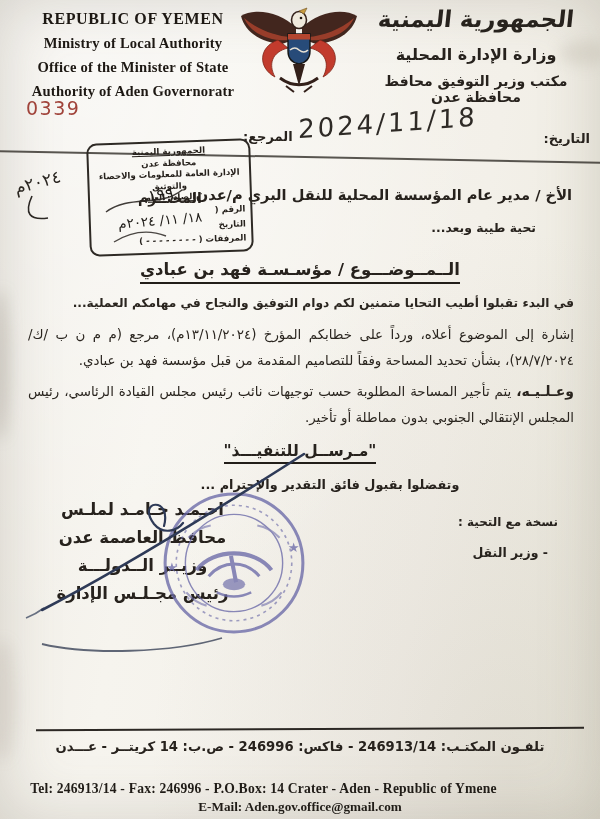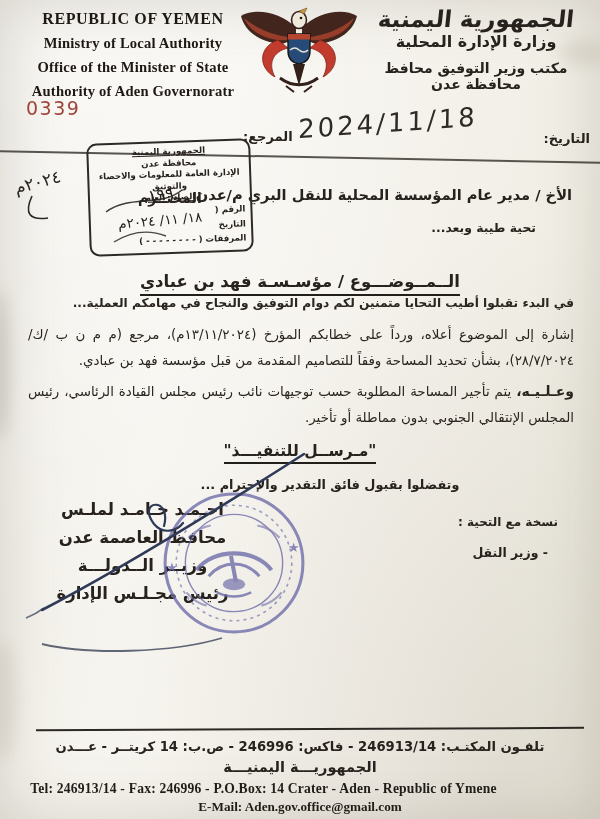--- a/index.html
+++ b/index.html
@@ -16,21 +16,21 @@
   .rtl{direction:rtl; unicode-bidi:isolate;}
   .serif{font-family:"Liberation Serif", serif;}
   .b{font-weight:bold;}
   
   .hdr-en{left:14px; top:10px; width:238px; text-align:center; color:#1d1813;}
   .hdr-en .l1{font-size:16px; letter-spacing:.6px; font-weight:bold;}
   .hdr-en .l{font-size:14.6px; font-weight:bold; margin-top:7px; letter-spacing:.2px;}
   .serial{left:26px; top:97px; font-size:19px; letter-spacing:1.5px; color:#a0433a; font-weight:400;}
   .hdr-ar{right:8px; top:6px; width:232px; text-align:center;}
   .hdr-ar .a1{font-size:23px; font-weight:bold; transform:skewX(-6deg); letter-spacing:-1px;}
-  .hdr-ar .a2{font-size:16px; font-weight:bold; }
+  .hdr-ar .a2{font-size:16px; font-weight:bold; margin-top:13px;}
   .hdr-ar .a3{font-size:14px; font-weight:bold; margin-top:9px;}
   
   .date-label{right:10px; top:131px; font-size:13px; font-weight:bold;}
   .date-hw{right:122px; top:108px; font-size:26px; letter-spacing:3px;
            transform:rotate(-4deg) skewX(-5deg); color:#2e2a26;}
   .ref-label{left:243px; top:129px; font-size:13px; font-weight:bold;}
   .scanline{left:-6px; top:156px; width:614px; height:1.7px; background:#3c3832; transform:rotate(1.1deg); opacity:.85;}
   
   .regstamp{left:88px; top:141px; width:150px; height:104px; border:2.2px solid #2e2a25;
             border-radius:10px; transform:rotate(-2deg); padding:3px 5px 2px 5px;
@@ -38,21 +38,21 @@
   .regstamp .u{text-decoration:underline;}
   .regstamp .row{display:flex; justify-content:flex-start; gap:3px; text-align:right; margin-top:2.5px;}
   .hw-num{left:148px; top:185px; font-size:16px; transform:rotate(-7deg); z-index:4; color:#23201c;}
   .hw-date{left:118px; top:212px; font-size:13.5px; transform:rotate(-5deg); letter-spacing:1px; z-index:4; color:#23201c;}
   .margin-note{left:14px; top:172px; font-size:17px; transform:rotate(-15deg); z-index:2; color:#2a2621;}
   
   .addressee{right:28px; top:186px; font-size:14.6px; font-weight:bold;}
   .honorific{left:138px; top:190px; font-size:14px; font-weight:bold; z-index:1;}
   .salutation{right:64px; top:220px; font-size:12.4px; font-weight:bold;}
   
-  .subject{left:110px; top:260px; width:380px; text-align:center;margin-top:12px;}
+  .subject{left:110px; top:260px; width:380px; text-align:center;}
   .subject span{font-size:16.5px; font-weight:bold; border-bottom:2.4px solid #221e19; padding-bottom:3px;}
   
   .body{left:28px; top:292px; width:546px; text-align:justify; font-size:13.4px; line-height:1.95; color:#2a251f;}
   .body .opening{font-size:12.2px; font-weight:bold; text-align:right; margin:0 0 6px 0;}
   .body p{margin:0 0 4px 0;}
   .lead{font-weight:bold; font-size:14px;}
   
   .dispatch{left:180px; top:441px; width:240px; text-align:center;}
   .dispatch span{font-size:15.5px; font-weight:bold; border-bottom:2.6px solid #221e19; padding-bottom:2px; letter-spacing:1px;}
   .closing{left:190px; top:477px; width:280px; text-align:center; font-size:12.8px; font-weight:bold;}
@@ -193,17 +193,16 @@
     <path d="M14,170 q10,-4 18,-10" stroke="#2e3a57" stroke-width="1.6" fill="none" opacity=".7"></path>
   </svg>
 
   <div class="abs cc rtl">
     <div class="b">نسخة مع التحية :</div>
     <div class="item">-   وزير النقل</div>
   </div>
 
   <div class="abs footrule"></div>
   <div class="abs foot-ar rtl">تلفـون المكتـب: 246913/14 - فاكس: 246996 - ص.ب: 14 كريتــر - عـــدن</div>
-  <div class="abs foot-country rtl">الجمهوريـــة اليمنيـــة</div>
   <div class="abs foot-en serif">Tel: 246913/14 - Fax: 246996 - P.O.Box: 14 Crater - Aden - Republic of Ymene</div>
   <div class="abs foot-email serif">E-Mail: Aden.gov.office@gmail.com</div>
 
 </div>
 
 </body></html>

